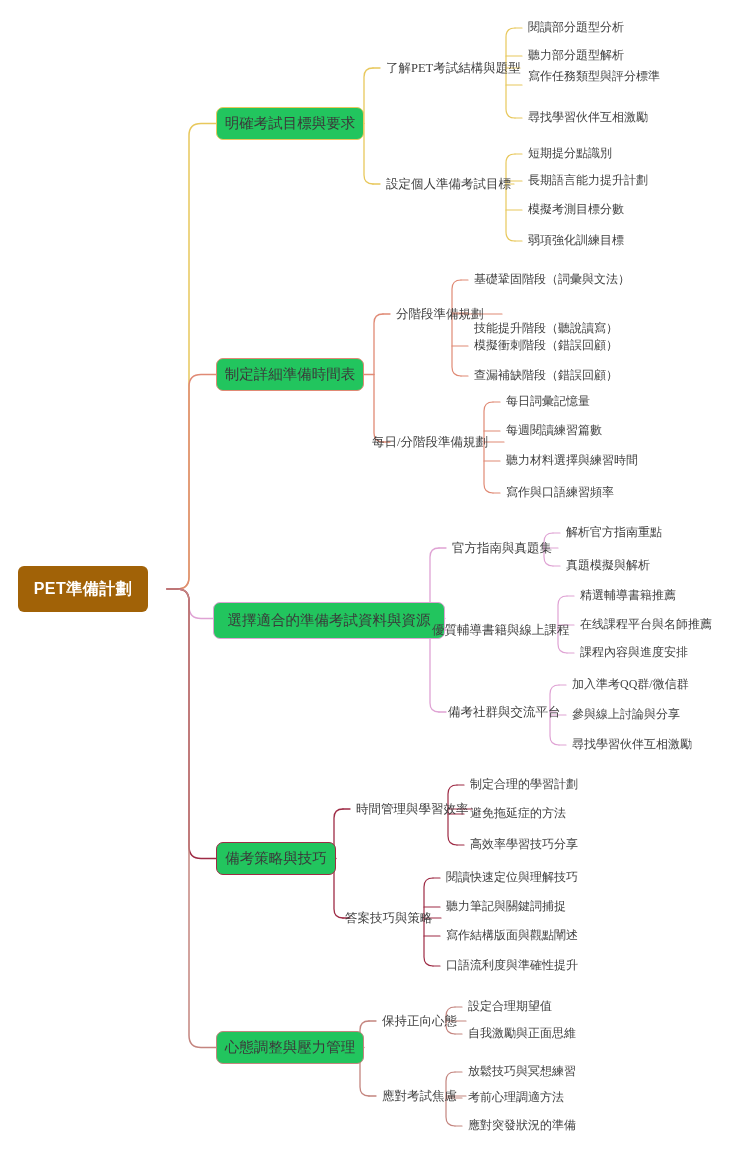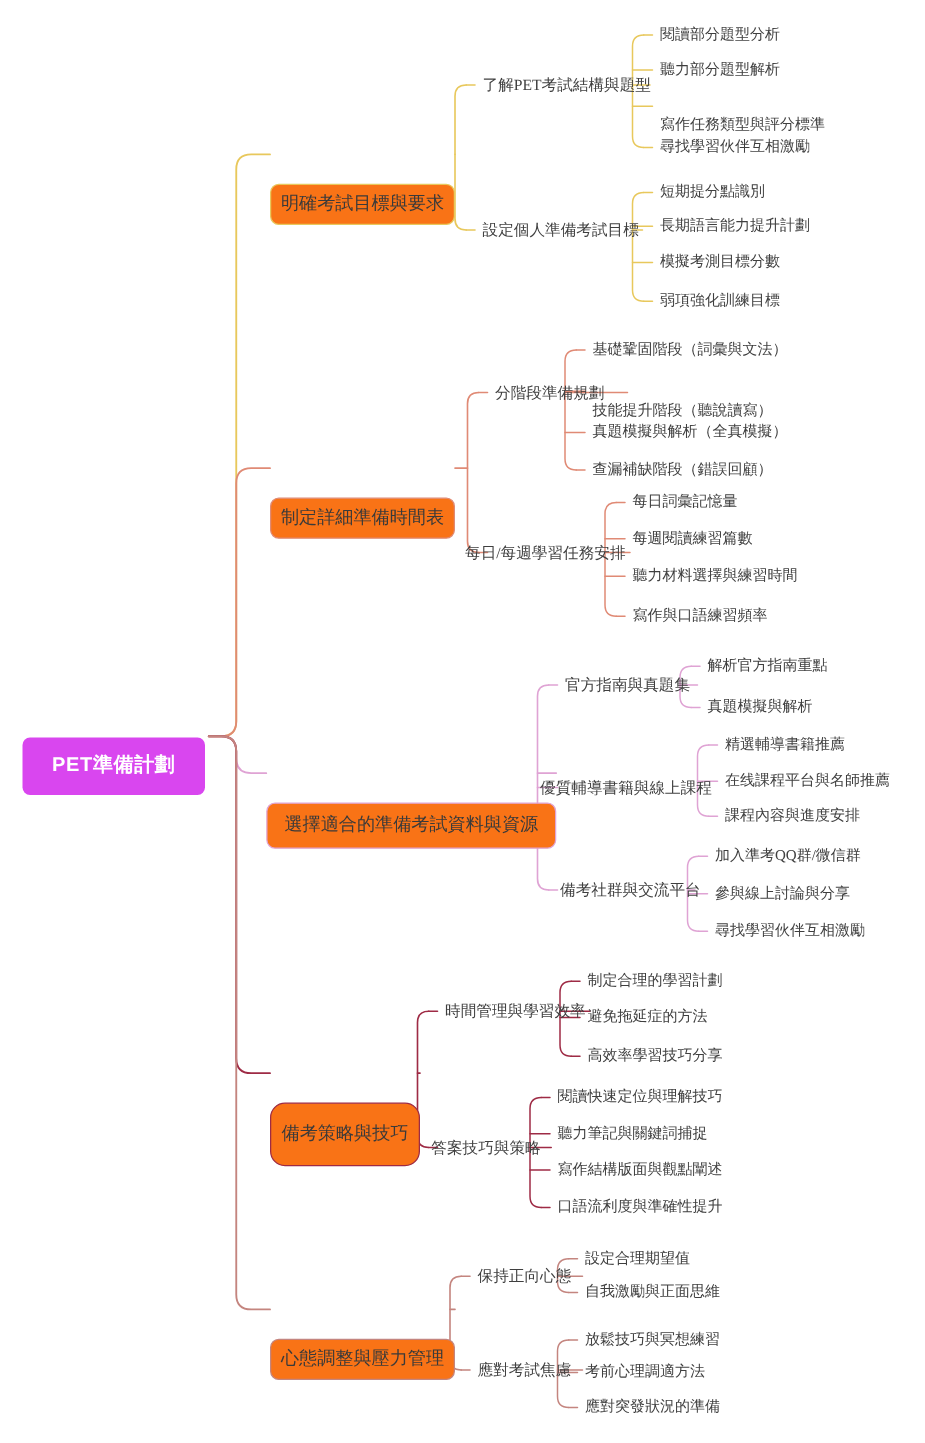--- a/index.html
+++ b/index.html
@@ -44,28 +44,27 @@
     font-size: 16px;
     border-radius: 6px;
     letter-spacing: 0.5px;
     font-family: "Liberation Sans", "DejaVu Sans", sans-serif;
   }
   
   .node-branch {
     display: flex;
     align-items: center;
     justify-content: center;
-    background: #f97316;
+    background: #22c55e;
     color: #3a3a3a;
     font-size: 14.5px;
     border-radius: 7px;
     border-style: solid;
     border-width: 1.6px;
     padding: 0 10px;
-    margin-top: 40px;
   }
   
   .node-sub {
     display: flex;
     align-items: center;
     color: #3f3f3f;
     font-size: 12.5px;
   }
   
   .node-leaf {
@@ -160,56 +159,56 @@
       <path d="M 455 1007 Q 446 1007 446 1016 L 446 1025 Q 446 1034 455 1034" fill="none" stroke="#C4857F" stroke-width="1.2" stroke-linecap="round"></path>
       <path d="M 455 1007 L 462 1007" fill="none" stroke="#C4857F" stroke-width="1.2" stroke-linecap="round"></path>
       <path d="M 455 1034 L 462 1034" fill="none" stroke="#C4857F" stroke-width="1.2" stroke-linecap="round"></path>
       <path d="M 466 1096 L 446 1096" fill="none" stroke="#C4857F" stroke-width="1.2" stroke-linecap="round"></path>
       <path d="M 455 1072 Q 446 1072 446 1081 L 446 1117 Q 446 1126 455 1126" fill="none" stroke="#C4857F" stroke-width="1.2" stroke-linecap="round"></path>
       <path d="M 455 1072 L 462 1072" fill="none" stroke="#C4857F" stroke-width="1.2" stroke-linecap="round"></path>
       <path d="M 446 1098 L 462 1098" fill="none" stroke="#C4857F" stroke-width="1.2" stroke-linecap="round"></path>
       <path d="M 455 1126 L 462 1126" fill="none" stroke="#C4857F" stroke-width="1.2" stroke-linecap="round"></path>
     </svg>
   <div id="nodes-layer">
-      <div class="node node-root" style="left: 18px; top: 566px; width: 146px; height: 46px; background: #d946ef; margin-top: 24px;">PET準備計劃</div>
+      <div class="node node-root" style="left: 18px; top: 566px; width: 130px; height: 46px; background: #a16207;">PET準備計劃</div>
       <div class="node node-branch" style="left: 216px; top: 107px; width: 148px; height: 33px; border-color: rgb(232, 200, 92);">明確考試目標與要求</div>
       <div class="node node-sub anchor-right" style="left: 386px; top: 60px; width: 130px; height: 16px;">了解PET考試結構與題型</div>
       <div class="node node-leaf anchor-right" style="left: 528px; top: 20px; height: 16px;">閱讀部分題型分析</div>
       <div class="node node-leaf anchor-right" style="left: 528px; top: 48px; height: 16px;">聽力部分題型解析</div>
-      <div class="node node-leaf anchor-right" style="left: 528px; top: 92px; height: 16px;">寫作任務類型與評分標準</div>
+      <div class="node node-leaf anchor-right" style="left: 528px; top: 69px; height: 16px;">寫作任務類型與評分標準</div>
       <div class="node node-leaf anchor-right" style="left: 528px; top: 110px; height: 16px;">尋找學習伙伴互相激勵</div>
       <div class="node node-sub anchor-right" style="left: 386px; top: 176px; width: 124px; height: 16px;">設定個人準備考試目標</div>
       <div class="node node-leaf anchor-right" style="left: 528px; top: 146px; height: 16px;">短期提分點識別</div>
       <div class="node node-leaf anchor-right" style="left: 528px; top: 173px; height: 16px;">長期語言能力提升計劃</div>
       <div class="node node-leaf anchor-right" style="left: 528px; top: 202px; height: 16px;">模擬考測目標分數</div>
       <div class="node node-leaf anchor-right" style="left: 528px; top: 233px; height: 16px;">弱項強化訓練目標</div>
       <div class="node node-branch" style="left: 216px; top: 358px; width: 148px; height: 33px; border-color: rgb(224, 138, 117);">制定詳細準備時間表</div>
       <div class="node node-sub anchor-right" style="left: 396px; top: 306px; width: 102px; height: 16px;">分階段準備規劃</div>
       <div class="node node-leaf anchor-right" style="left: 474px; top: 272px; height: 16px;">基礎鞏固階段（詞彙與文法）</div>
       <div class="node node-leaf anchor-right" style="left: 474px; top: 305px; height: 16px; margin-top: 16px;">技能提升階段（聽說讀寫）</div>
-      <div class="node node-leaf anchor-right" style="left: 474px; top: 338px; height: 16px;">真題模擬與解析（全真模擬）</div>
+      <div class="node node-leaf anchor-right" style="left: 474px; top: 338px; height: 16px;">模擬衝刺階段（錯誤回顧）</div>
       <div class="node node-leaf anchor-right" style="left: 474px; top: 368px; height: 16px; text-align: center;">查漏補缺階段（錯誤回顧）</div>
-      <div class="node node-sub anchor-right" style="left: 372px; top: 434px; width: 128px; height: 16px;">每日/每週學習任務安排</div>
+      <div class="node node-sub anchor-right" style="left: 372px; top: 434px; width: 128px; height: 16px;">每日/分階段準備規劃</div>
       <div class="node node-leaf anchor-right" style="left: 506px; top: 394px; height: 16px;">每日詞彙記憶量</div>
       <div class="node node-leaf anchor-right" style="left: 506px; top: 423px; height: 16px;">每週閱讀練習篇數</div>
       <div class="node node-leaf anchor-right" style="left: 506px; top: 453px; height: 16px;">聽力材料選擇與練習時間</div>
       <div class="node node-leaf anchor-right" style="left: 506px; top: 485px; height: 16px;">寫作與口語練習頻率</div>
       <div class="node node-branch" style="left: 213px; top: 602px; width: 232px; height: 37px; border-color: rgb(223, 163, 212);">選擇適合的準備考試資料與資源</div>
       <div class="node node-sub anchor-right" style="left: 452px; top: 540px; width: 102px; height: 16px;">官方指南與真題集</div>
       <div class="node node-leaf anchor-right" style="left: 566px; top: 525px; height: 16px;">解析官方指南重點</div>
       <div class="node node-leaf anchor-right" style="left: 566px; top: 558px; height: 16px;">真題模擬與解析</div>
       <div class="node node-sub anchor-right" style="left: 432px; top: 622px; width: 122px; height: 16px;">優質輔導書籍與線上課程</div>
       <div class="node node-leaf anchor-right" style="left: 580px; top: 588px; height: 16px;">精選輔導書籍推薦</div>
       <div class="node node-leaf anchor-right" style="left: 580px; top: 617px; height: 16px;">在线課程平台與名師推薦</div>
       <div class="node node-leaf anchor-right" style="left: 580px; top: 645px; height: 16px;">課程內容與進度安排</div>
       <div class="node node-sub anchor-right" style="left: 448px; top: 704px; width: 104px; height: 16px;">備考社群與交流平台</div>
       <div class="node node-leaf anchor-right" style="left: 572px; top: 677px; height: 16px;">加入準考QQ群/微信群</div>
       <div class="node node-leaf anchor-right" style="left: 572px; top: 707px; height: 16px;">參與線上討論與分享</div>
       <div class="node node-leaf anchor-right" style="left: 572px; top: 737px; height: 16px;">尋找學習伙伴互相激勵</div>
-      <div class="node node-branch" style="left: 216px; top: 842px; width: 120px; height: 51px; border-color: rgb(158, 43, 69); border-radius: 12px;">備考策略與技巧</div>
+      <div class="node node-branch" style="left: 216px; top: 842px; width: 120px; height: 33px; border-color: rgb(158, 43, 69);">備考策略與技巧</div>
       <div class="node node-sub anchor-right" style="left: 356px; top: 801px; width: 112px; height: 16px;">時間管理與學習效率</div>
       <div class="node node-leaf anchor-right" style="left: 470px; top: 777px; height: 16px;">制定合理的學習計劃</div>
       <div class="node node-leaf anchor-right" style="left: 470px; top: 806px; height: 16px;">避免拖延症的方法</div>
       <div class="node node-leaf anchor-right" style="left: 470px; top: 837px; height: 16px;">高效率學習技巧分享</div>
       <div class="node node-sub anchor-right" style="left: 345px; top: 910px; width: 92px; height: 16px;">答案技巧與策略</div>
       <div class="node node-leaf anchor-right" style="left: 446px; top: 870px; height: 16px;">閱讀快速定位與理解技巧</div>
       <div class="node node-leaf anchor-right" style="left: 446px; top: 899px; height: 16px;">聽力筆記與關鍵詞捕捉</div>
       <div class="node node-leaf anchor-right" style="left: 446px; top: 928px; height: 16px;">寫作結構版面與觀點闡述</div>
       <div class="node node-leaf anchor-right" style="left: 446px; top: 958px; height: 16px;">口語流利度與準確性提升</div>
       <div class="node node-branch" style="left: 216px; top: 1031px; width: 148px; height: 33px; border-color: rgb(196, 133, 127);">心態調整與壓力管理</div>

